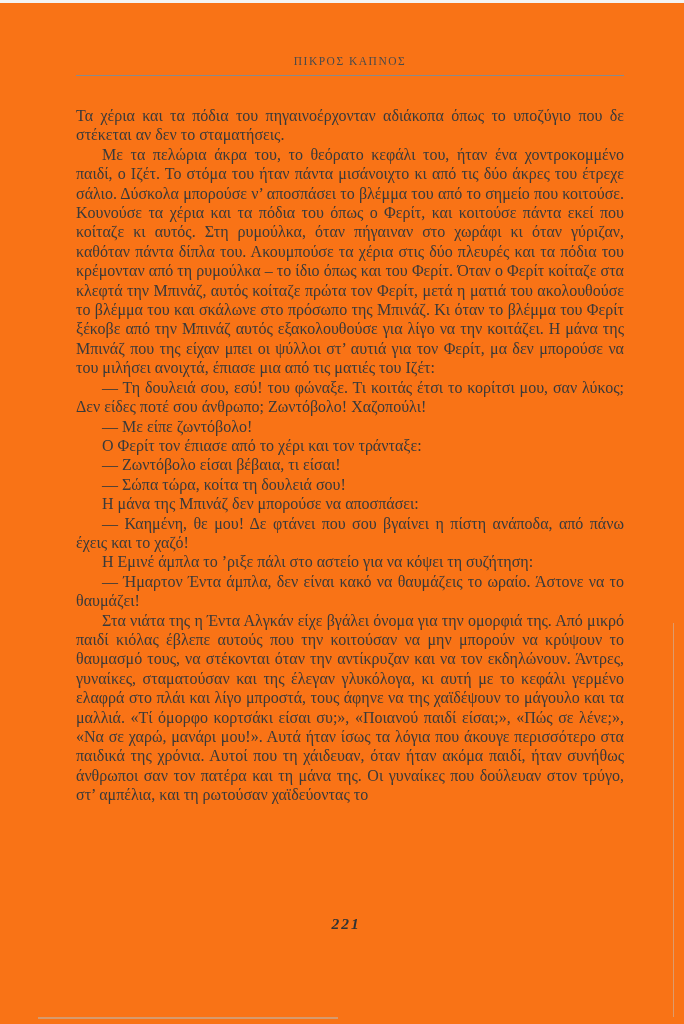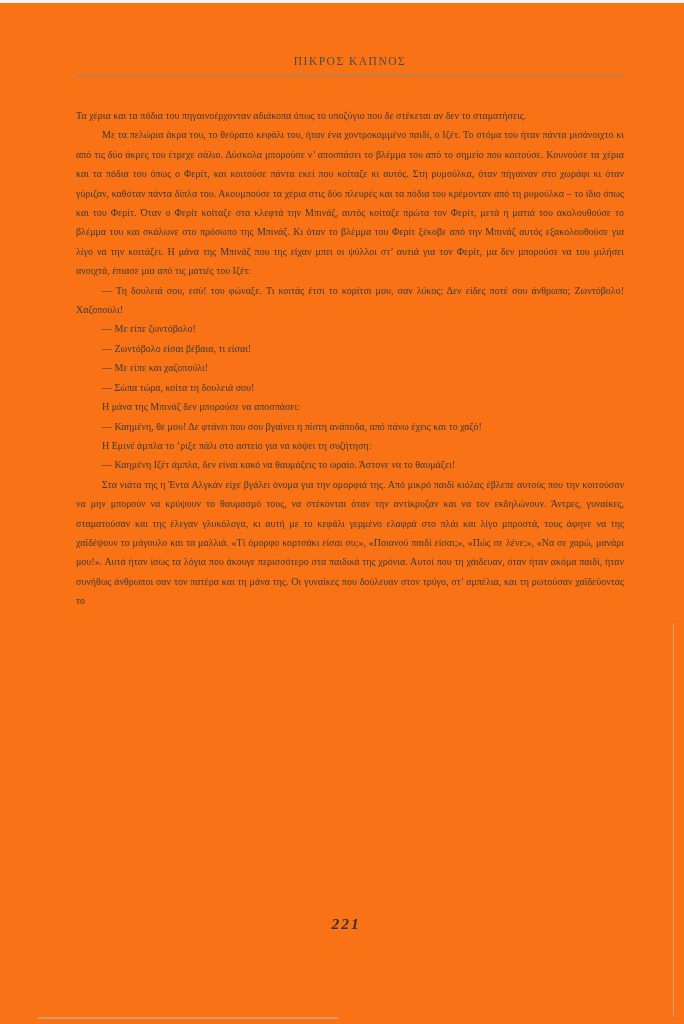--- a/index.html
+++ b/index.html
@@ -34,21 +34,21 @@
     color: #4a4a4a;
     font-family: "Liberation Serif", "DejaVu Serif", serif;
   }
   .header-rule {
     margin-top: 8px;
     border-bottom: 1px solid #8a8a8a;
     height: 0;
   }
   .page-body {
     margin-top: 30px;
-    font-size: 10px;
+    font-size: 16px;
     line-height: 19.4px;
     text-align: justify;
   }
   .para {
     margin: 0;
     text-indent: 0;
   }
   .para.indent {
     text-indent: 26px;
   }
@@ -90,26 +90,26 @@
   <div class="content">
     <div class="running-header">
       <div class="header-title">ΠΙΚΡΟΣ ΚΑΠΝΟΣ</div>
       <div class="header-rule"></div>
     </div>
     <div class="page-body">
         <p class="para">Τα χέρια και τα πόδια του πηγαινοέρχονταν αδιάκοπα όπως το υποζύγιο που δε στέκεται αν δεν το σταματήσεις.</p>
         <p class="para indent">Με τα πελώρια άκρα του, το θεόρατο κεφάλι του, ήταν ένα χοντροκομμένο παιδί, ο Ιζέτ. Το στόμα του ήταν πάντα μισάνοιχτο κι από τις δύο άκρες του έτρεχε σάλιο. Δύσκολα μπορούσε ν’ αποσπάσει το βλέμμα του από το σημείο που κοιτούσε. Κουνούσε τα χέρια και τα πόδια του όπως ο Φερίτ, και κοιτούσε πάντα εκεί που κοίταζε κι αυτός. Στη ρυμούλκα, όταν πήγαιναν στο χωράφι κι όταν γύριζαν, καθόταν πάντα δίπλα του. Ακουμπούσε τα χέρια στις δύο πλευρές και τα πόδια του κρέμονταν από τη ρυμούλκα – το ίδιο όπως και του Φερίτ. Όταν ο Φερίτ κοίταζε στα κλεφτά την Μπινάζ, αυτός κοίταζε πρώτα τον Φερίτ, μετά η ματιά του ακολουθούσε το βλέμμα του και σκάλωνε στο πρόσωπο της Μπινάζ. Κι όταν το βλέμμα του Φερίτ ξέκοβε από την Μπινάζ αυτός εξακολουθούσε για λίγο να την κοιτάζει. Η μάνα της Μπινάζ που της είχαν μπει οι ψύλλοι στ’ αυτιά για τον Φερίτ, μα δεν μπορούσε να του μιλήσει ανοιχτά, έπιασε μια από τις ματιές του Ιζέτ:</p>
         <p class="para indent">— Τη δουλειά σου, εσύ! του φώναξε. Τι κοιτάς έτσι το κορίτσι μου, σαν λύκος; Δεν είδες ποτέ σου άνθρωπο; Ζωντόβολο! Χαζοπούλι!</p>
         <p class="para indent">— Με είπε ζωντόβολο!</p>
+        <p class="para indent">Ο Φερίτ τον έπιασε από το χέρι και τον τράνταξε:</p>
         <p class="para indent">— Ζωντόβολο είσαι βέβαια, τι είσαι!</p>
-        <p class="para indent">— Με είπε και χαζοπούλι!</p>
         <p class="para indent">— Σώπα τώρα, κοίτα τη δουλειά σου!</p>
         <p class="para indent">Η μάνα της Μπινάζ δεν μπορούσε να αποσπάσει:</p>
         <p class="para indent">— Καημένη, θε μου! Δε φτάνει που σου βγαίνει η πίστη ανάποδα, από πάνω έχεις και το χαζό!</p>
         <p class="para indent">Η Εμινέ άμπλα το ’ριξε πάλι στο αστείο για να κόψει τη συζήτηση:</p>
-        <p class="para indent">— Καημένη Ιζέτ άμπλα, δεν είναι κακό να θαυμάζεις το ωραίο. Άστονε να το θαυμάζει!</p>
+        <p class="para indent">— Ήμαρτον Έντα άμπλα, δεν είναι κακό να θαυμάζεις το ωραίο. Άστονε να το θαυμάζει!</p>
         <p class="para indent">Στα νιάτα της η Έντα Αλγκάν είχε βγάλει όνομα για την ομορφιά της. Από μικρό παιδί κιόλας έβλεπε αυτούς που την κοιτούσαν να μην μπορούν να κρύψουν το θαυμασμό τους, να στέκονται όταν την αντίκρυζαν και να τον εκδηλώνουν. Άντρες, γυναίκες, σταματούσαν και της έλεγαν γλυκόλογα, κι αυτή με το κεφάλι γερμένο ελαφρά στο πλάι και λίγο μπροστά, τους άφηνε να της χαϊδέψουν το μάγουλο και τα μαλλιά. «Τί όμορφο κορτσάκι είσαι συ;», «Ποιανού παιδί είσαι;», «Πώς σε λένε;», «Να σε χαρώ, μανάρι μου!». Αυτά ήταν ίσως τα λόγια που άκουγε περισσότερο στα παιδικά της χρόνια. Αυτοί που τη χάιδευαν, όταν ήταν ακόμα παιδί, ήταν συνήθως άνθρωποι σαν τον πατέρα και τη μάνα της. Οι γυναίκες που δούλευαν στον τρύγο, στ’ αμπέλια, και τη ρωτούσαν χαϊδεύοντας το</p>
       </div>
   </div>
   <div class="page-number">221</div>
   <div class="scan-edge-bottom"></div>
   <div class="scan-edge-right"></div>
 </div>
 
 </body></html>

